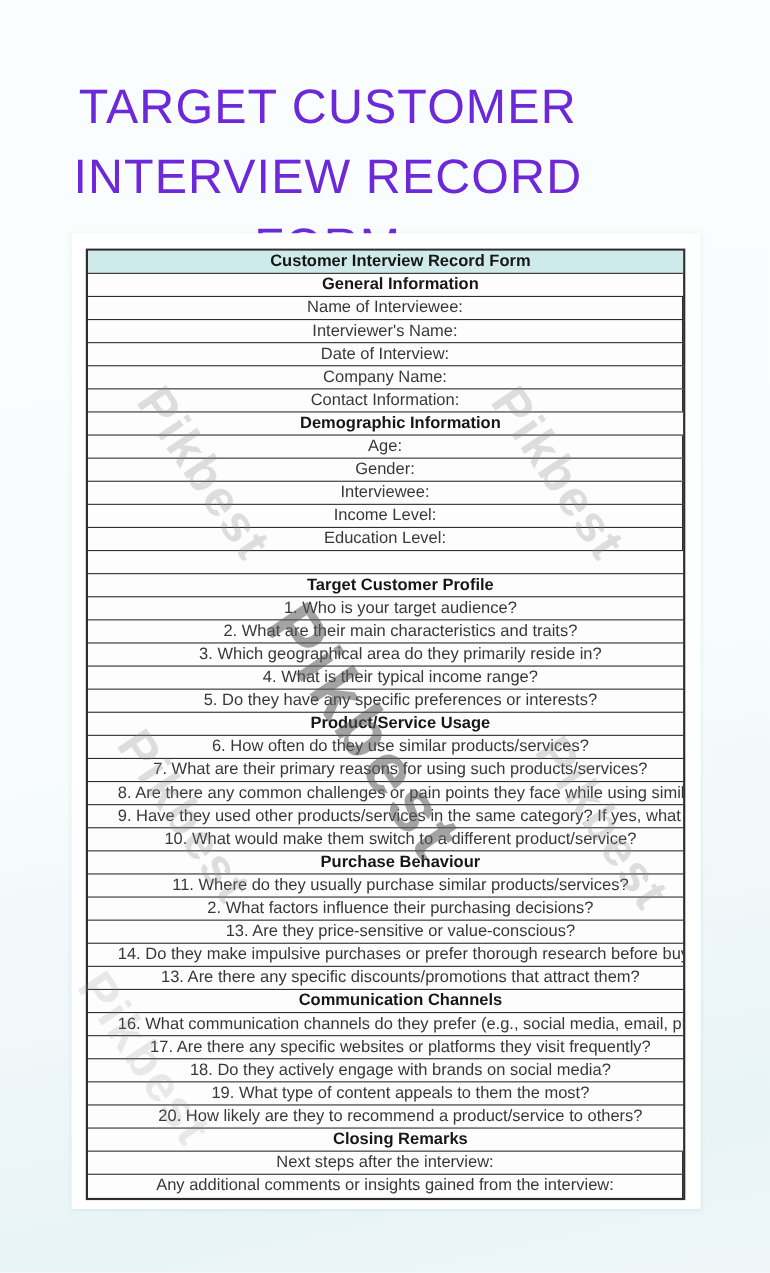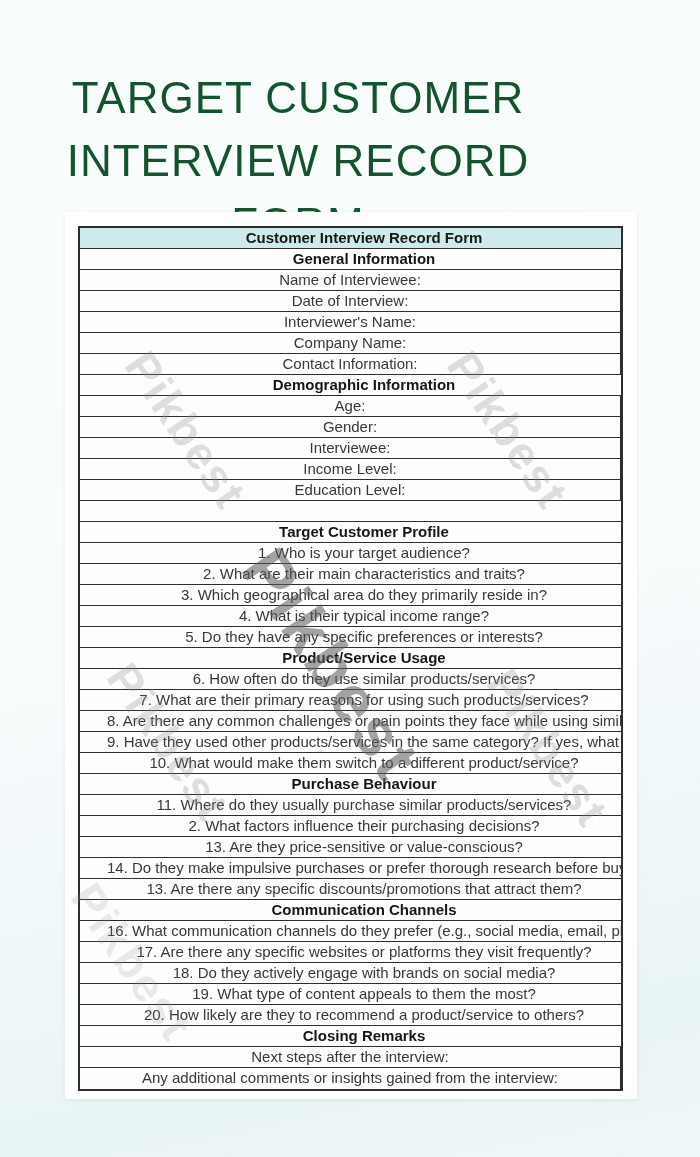--- a/index.html
+++ b/index.html
@@ -15,21 +15,21 @@
     background: linear-gradient(168deg, #fafdfe 0%, #f8fcfd 52%, #e9f4f6 88%, #eef6f8 100%);
   }
 
   
   .page-title {
     position: absolute;
     top: 66px;
     left: 0;
     width: 596px;
     text-align: center;
-    color: #14532d;
+    color: #6d28d9;
     font-size: 44px;
     line-height: 63px;
     font-weight: 400;
     letter-spacing: 1px;
     z-index: 1;
   }
 
   
   .card {
     position: absolute;
@@ -131,25 +131,25 @@
       <div class="cell-full">Customer Interview Record Form</div>
     </div>
     <div class="row type-section">
       <div class="cell-full">General Information</div>
     </div>
     <div class="row type-field">
       <div class="cell-label">Name of Interviewee:</div>
       <div class="cell-answer"></div>
     </div>
     <div class="row type-field">
+      <div class="cell-label">Interviewer's Name:</div>
+      <div class="cell-answer"></div>
+    </div>
+    <div class="row type-field">
       <div class="cell-label">Date of Interview:</div>
-      <div class="cell-answer"></div>
-    </div>
-    <div class="row type-field">
-      <div class="cell-label">Interviewer's Name:</div>
       <div class="cell-answer"></div>
     </div>
     <div class="row type-field">
       <div class="cell-label">Company Name:</div>
       <div class="cell-answer"></div>
     </div>
     <div class="row type-field">
       <div class="cell-label">Contact Information:</div>
       <div class="cell-answer"></div>
     </div>

